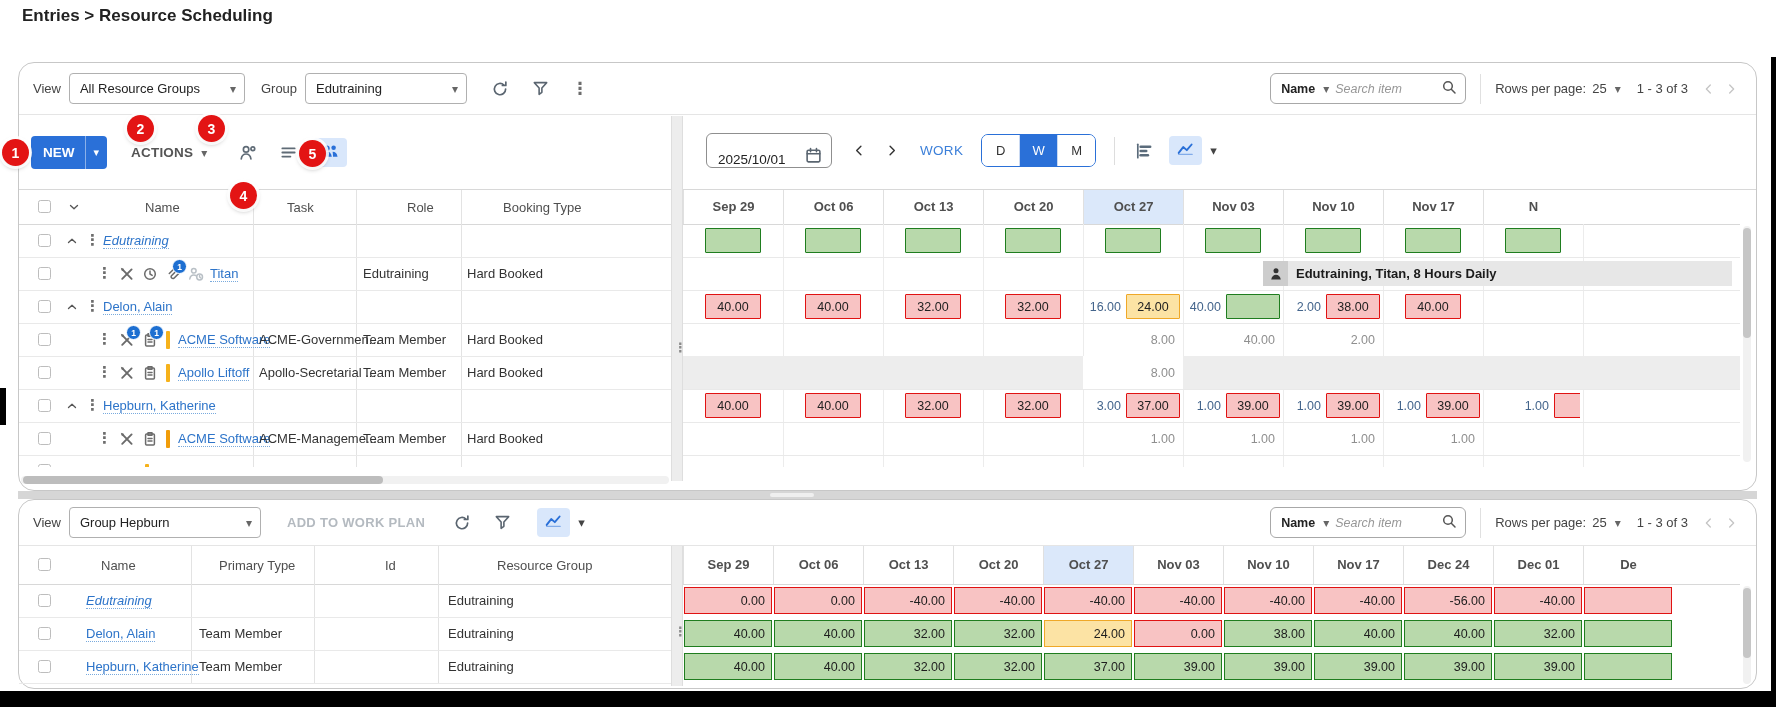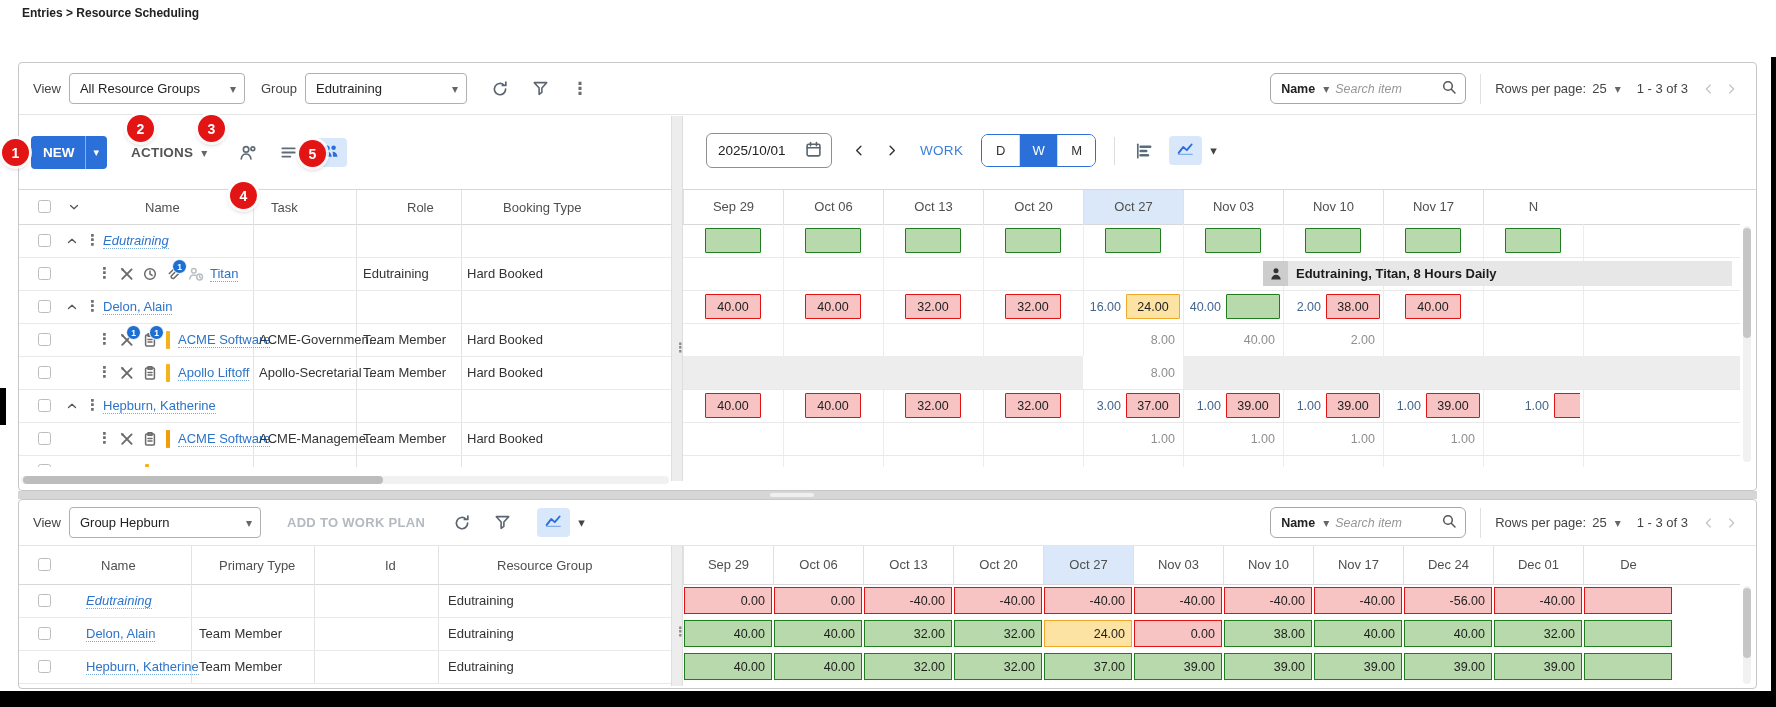--- a/index.html
+++ b/index.html
@@ -1,21 +1,21 @@
 <!DOCTYPE html>
 <html><head>
 <meta charset="utf-8">
 <style>
   html,body{margin:0;padding:0;background:#fff;}
   .stage{position:relative;width:1776px;height:707px;background:#fff;overflow:hidden;
     font-family:"Liberation Sans",sans-serif;font-size:13px;color:#333;}
-  .breadcrumb{position:absolute;left:22px;top:6px;font-size:12px;font-weight:bold;color:#222;}
+  .breadcrumb{position:absolute;left:22px;top:6px;font-size:17px;font-weight:bold;color:#222;}
   .pagetitle{position:absolute;left:18px;top:22px;font-size:21px;font-weight:bold;color:#151515;}
 
-  .panel{position:absolute;left:18px;width:1739px;background:#fff;border:1px solid #c7c7c7;border-radius:4px;box-sizing:border-box;}
+  .panel{position:absolute;left:18px;width:1739px;background:#fff;border:1px solid #c7c7c7;border-radius:16px;box-sizing:border-box;}
   #topPanel{top:62px;height:429px;}
   #botPanel{top:499px;height:190px;}
 
   .tb{position:absolute;left:0;right:0;top:0;height:52px;display:flex;align-items:center;
       padding:0 14px;border-bottom:1px solid #e5e5e5;box-sizing:border-box;}
   #botPanel .tb{height:46px;}
   .lbl{color:#444;margin-right:8px;}
   .select{height:31px;border:1px solid #b0b0b0;border-radius:4px;display:flex;align-items:center;
       padding:0 8px 0 10px;box-sizing:border-box;background:#fff;color:#222;justify-content:space-between;}
   .w176{width:176px;margin-right:16px;}
@@ -39,39 +39,39 @@
 
   .band2{position:absolute;left:0;right:0;top:53px;height:73px;}
   .b2left{position:absolute;left:12px;top:20px;display:flex;align-items:center;}
   .newbtn{height:33px;background:#2a70d8;border-radius:4px;color:#fff;font-weight:bold;display:flex;align-items:center;cursor:pointer;margin-right:24px;}
   .newbtn .nl{padding:0 10px 0 12px;font-size:13.5px;}
   .newbtn .nc{padding:0 8px;border-left:1px solid rgba(255,255,255,.45);height:100%;display:flex;align-items:center;font-family:"DejaVu Sans",sans-serif;font-size:11px;}
   .actionsbtn{color:#555;font-weight:bold;font-size:13.5px;display:flex;align-items:center;margin-right:28px;cursor:pointer;letter-spacing:.2px;}
   .teambtn{width:34px;height:29px;background:#d9e7fb;border-radius:4px;display:flex;align-items:center;justify-content:center;margin-left:12px;cursor:pointer;}
 
   .datebar{position:absolute;left:687px;top:17px;display:flex;align-items:center;}
-  .dateinput{width:126px;height:35px;border:1px solid #8f8f8f;border-radius:6px;display:flex;align-items:center;
+  .dateinput{width:126px;height:35px;border:1px solid #8f8f8f;border-radius:6px;display:flex;align-items:flex-end;
      justify-content:space-between;padding:0 9px 0 11px;box-sizing:border-box;color:#222;font-size:13.5px;margin-right:14px;}
   .navchev{display:inline-flex;width:26px;height:26px;align-items:center;justify-content:center;cursor:pointer;margin-right:6px;}
   .today{color:#3b7fd9;font-size:13.5px;margin:0 18px 0 10px;cursor:pointer;letter-spacing:.3px;}
   .dwm{display:flex;border:1.5px solid #2a70d8;border-radius:7px;overflow:hidden;margin-right:18px;}
   .seg{width:37px;height:31px;display:flex;align-items:center;justify-content:center;color:#333;cursor:pointer;background:#fff;}
   .seg + .seg{border-left:1px solid #c9d9f2;}
   .seg.on{background:#2a70d8;color:#fff;}
   .vsep{width:1px;height:28px;background:#ddd;margin-right:16px;}
   .chartbtn{width:33px;height:29px;background:#d9e7fb;border-radius:4px;display:flex;align-items:center;justify-content:center;margin-left:12px;}
 
   .zones{position:absolute;left:0;right:0;top:126px;bottom:0;border-top:1px solid #d8d8d8;}
   #botPanel .zones{top:46px;border-top:none;}
   .lhead{position:absolute;left:0;top:0;width:652px;height:34px;border-bottom:1px solid #d8d8d8;}
   #botPanel .lhead{height:38px;}
   .lhead span.hl2{position:absolute;top:0;height:100%;display:flex;align-items:center;color:#4f4f4f;}
   .cbx{position:absolute;width:13px;height:13px;border:1.5px solid #bdbdbd;border-radius:2.5px;background:#fff;box-sizing:border-box;}
   .hchev{position:absolute;left:48px;top:10px;}
-  .hname{left:126px;}.htask{left:252px;text-align:right;}.hrole{left:388px;}.hbook{left:484px;}
+  .hname{left:126px;}.htask{left:268px;text-align:right;}.hrole{left:388px;}.hbook{left:484px;}
   .bhname{left:82px;}.bhrole{left:200px;}.bhid{left:366px;}.bhgroup{left:478px;}
   .vline{position:absolute;width:0;border-left:1px solid #e3e3e3;top:0;}
 
   .trow{position:absolute;left:0;width:652px;height:33px;border-bottom:1px solid #e9e9e9;}
   .trow.clip{height:12px;overflow:hidden;border-bottom:none;}
   .gchev{position:absolute;left:46px;top:0;height:33px;display:flex;align-items:center;}
   .gkeb{position:absolute;left:66px;top:0;height:33px;display:flex;align-items:center;}
   .gname{position:absolute;left:84px;top:0;height:33px;display:flex;align-items:center;}
   .lnk{color:#2d74c9;border-bottom:1px dotted #79aadd;cursor:pointer;white-space:nowrap;}
   .it{font-style:italic;}
@@ -81,21 +81,21 @@
      border:1.5px solid #fff;color:#fff;font-size:8.5px;font-weight:bold;display:flex;align-items:center;justify-content:center;}
   .pbar{width:4px;height:18px;border-radius:1px;margin:0 2px;}
   .cellt{position:absolute;top:0;height:33px;display:flex;align-items:center;font-size:13px;color:#333;white-space:nowrap;}
   .t-task{left:240px;}.t-role{left:344px;}.t-book{left:448px;}
 
   .splitter{position:absolute;left:652px;width:12px;background:#ededed;border-left:1px solid #dedede;border-right:1px solid #dedede;box-sizing:border-box;}
   #topPanel .splitter{top:53px;bottom:9px;}
   #botPanel .splitter{top:46px;bottom:2px;}
   .spdots{position:absolute;left:2px;color:#8a8a8a;font-size:13px;font-weight:bold;font-family:"DejaVu Sans",sans-serif;line-height:.55;}
 
-  .ghead{position:absolute;left:664px;top:0;right:16px;height:34px;border-bottom:1px solid #d8d8d8;overflow:hidden;}
+  .ghead{position:absolute;left:664px;top:0;right:16px;height:34px;border-bottom:1px solid #d8d8d8;overflow:hidden;font-weight:bold;}
   #botPanel .ghead{height:38px;}
   .ghcell{position:absolute;top:0;height:34px;line-height:34px;text-align:center;font-size:13px;color:#4f4f4f;
      border-left:1px solid #e0e0e0;box-sizing:border-box;}
   #botPanel .ghcell{height:38px;line-height:38px;}
   .ghcell.hl{background:#dbe8fa;}
   .gbody{position:absolute;left:0;top:34px;right:0;}
   #botPanel .gbody{top:38px;}
   .gline{position:absolute;width:0;border-left:1px solid #ececec;top:0;}
   .grow{position:absolute;left:664px;right:16px;height:33px;border-bottom:1px solid #e9e9e9;}
   .grow.grayed{background:#ededed;}

